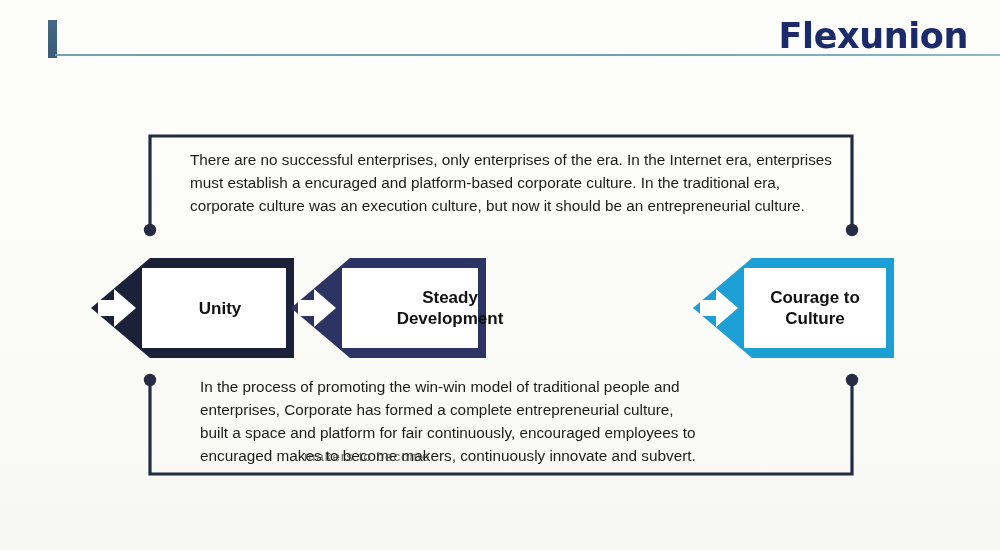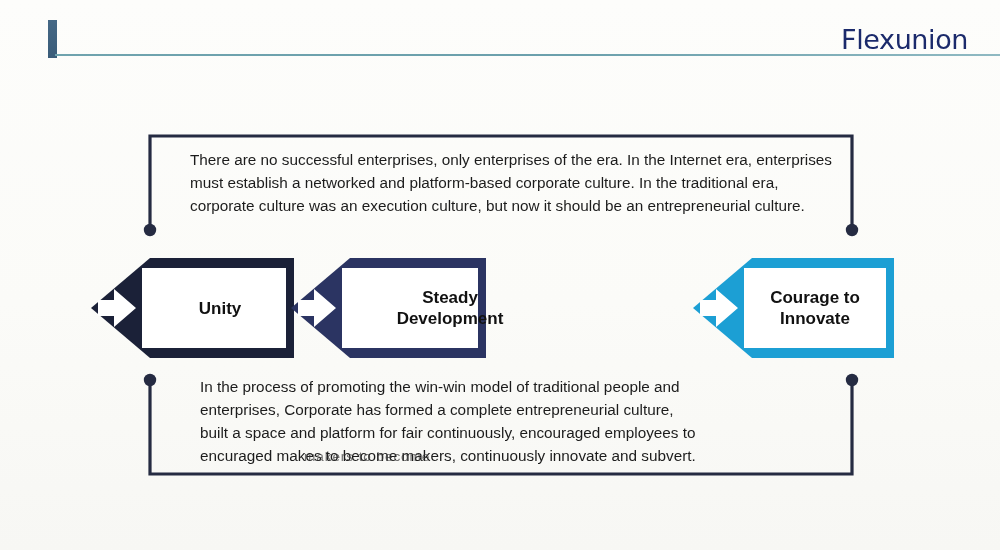--- a/index.html
+++ b/index.html
@@ -51,23 +51,23 @@
     position: absolute;
     left: 55px;
     top: 54px;
     width: 945px;
     height: 2px;
     background: linear-gradient(90deg, #6fa3ae 0%, #6ba0ac 55%, #8fb9c2 100%);
   }
   .brand-logo {
     position: absolute;
     right: 32px;
-    top: 24px;
-    font-size: 27px;
-    font-weight: 400;
+    top: 16px;
+    font-size: 35px;
+    font-weight: 700;
     color: #1b2a6b;
     letter-spacing: -0.4px;
     font-family: "DejaVu Sans", sans-serif;
     white-space: nowrap;
   }
 
   
   .bracket {
     position: absolute;
     pointer-events: none;
@@ -153,21 +153,21 @@
   </div>
 
   <div class="bracket" style="left:142px; top:128px;">
     <svg width="718" height="110" viewBox="0 0 718 110">
       <path d="M8,102 L8,8 L710,8 L710,102" fill="none" stroke="#252b42" stroke-width="3.2" stroke-linecap="butt"></path>
       <circle cx="8" cy="102" r="6.2" fill="#252b42"></circle>
       <circle cx="710" cy="102" r="6.2" fill="#252b42"></circle>
     </svg>
   </div>
 
-  <div class="para para-top">There are no successful enterprises, only enterprises of the era. In the Internet era, enterprises must establish a networked and platform-based corporate culture. In the traditional era, corporate culture was an execution culture, but now it should be an entrepreneurial culture.</div>
+  <div class="para para-top">There are no successful enterprises, only enterprises of the era. In the Internet era, enterprises must establish a encuraged and platform-based corporate culture. In the traditional era, corporate culture was an execution culture, but now it should be an entrepreneurial culture.</div>
 
   <div class="arrow-row">
 
     <div class="arrow" style="left:0px; width:208px;">
       <div class="arrow-shape">
         <svg width="208" height="104" viewBox="0 0 208 104">
           <path d="M62,2 L206,2 L206,102 L62,102 L3,52 Z" fill="#1b2138"></path>
           <rect x="54" y="12" width="144" height="80" fill="#ffffff"></rect>
           <path d="M48,52 L26,33 L26,44 L10,44 L10,60 L26,60 L26,71 Z" fill="#ffffff"></path>
         </svg>
@@ -190,21 +190,21 @@
 
     <div class="arrow" style="left:602px; width:206px;">
       <div class="arrow-shape">
         <svg width="206" height="104" viewBox="0 0 206 104">
           <path d="M62,2 L204,2 L204,102 L62,102 L3,52 Z" fill="#1c9fd4"></path>
           <rect x="54" y="12" width="142" height="80" fill="#ffffff"></rect>
           <path d="M48,52 L26,33 L26,44 L10,44 L10,60 L26,60 L26,71 Z" fill="#ffffff"></path>
         </svg>
       </div>
       <div class="arrow-label" style="left:54px; width:142px; white-space:pre-line;">Courage to
-Innovate</div>
+Culture</div>
     </div>
 
   </div>
 
   <div class="bracket" style="left:142px; top:370px;">
     <svg width="718" height="112" viewBox="0 0 718 112">
       <path d="M8,10 L8,104 L710,104 L710,10" fill="none" stroke="#252b42" stroke-width="3.2" stroke-linecap="butt"></path>
       <circle cx="8" cy="10" r="6.2" fill="#252b42"></circle>
       <circle cx="710" cy="10" r="6.2" fill="#252b42"></circle>
     </svg>

